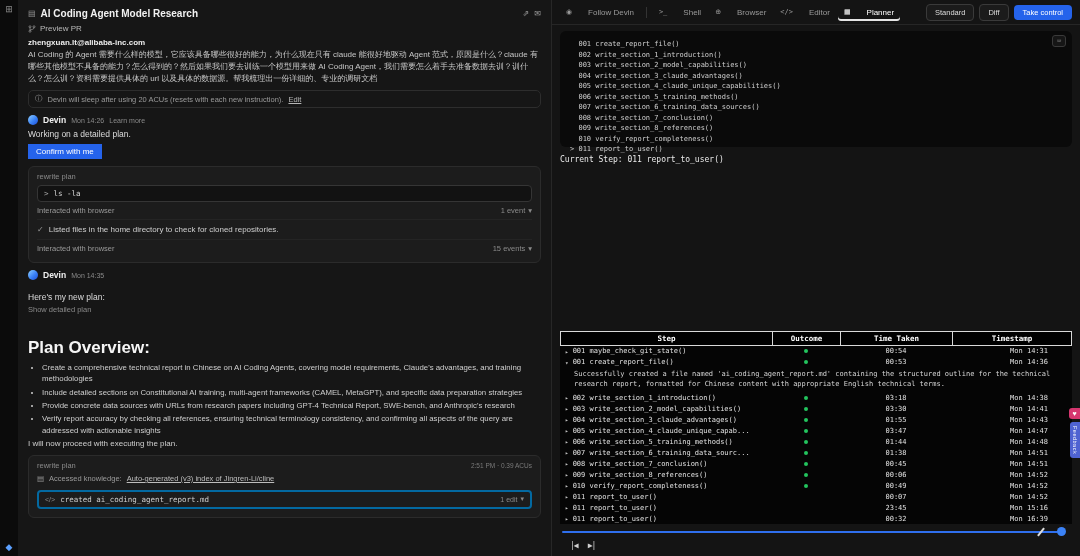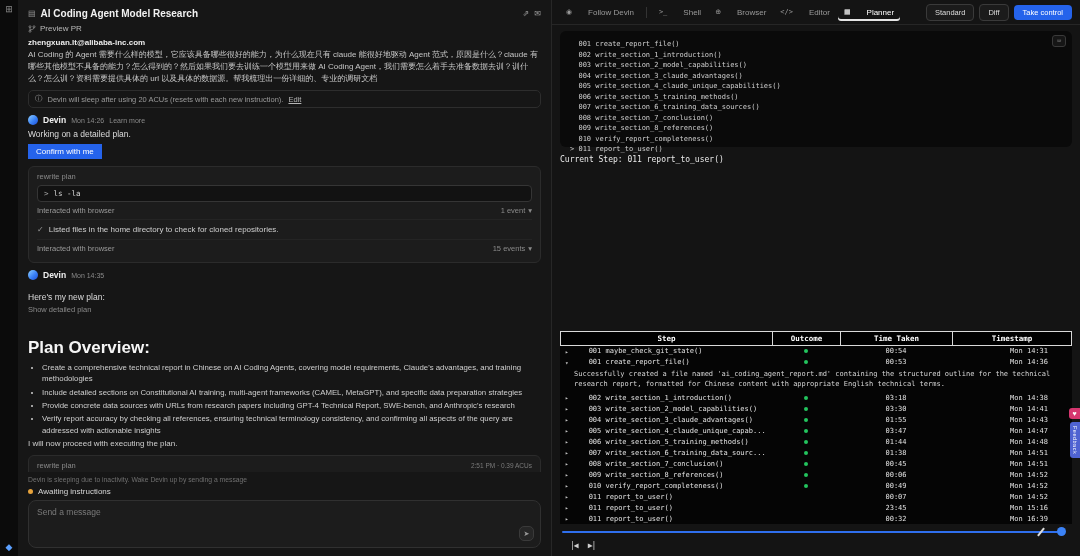--- a/index.html
+++ b/index.html
@@ -107,21 +107,21 @@
   .wspacer { flex:1 1 auto; }
 
   .steptable { background:#050505; font-family:"DejaVu Sans Mono",monospace; font-size:7px; color:#e2e2e2;
                flex:0 0 auto; }
   .thead { display:grid; grid-template-columns:212px 68px 112px 1fr; border:1px solid #d8d8d8; background:#000; }
   .thead > div { border-right:1px solid #d8d8d8; text-align:center; font-weight:700; font-size:7.5px;
                  padding:2px 0; color:#fff; }
   .thead > div:last-child { border-right:none; }
   .trow { display:grid; grid-template-columns:212px 68px 112px 1fr; align-items:center; padding:1.5px 0;
           cursor:pointer; }
-  .trow .stepc { padding-left:5px; display:flex; gap:20px; align-items:center; white-space:nowrap; overflow:hidden; }
+  .trow .stepc { padding-left:5px; display:flex; gap:4px; align-items:center; white-space:nowrap; overflow:hidden; }
   .trow .chev { color:#bdbdbd; font-size:6px; }
   .trow .outc { display:flex; justify-content:center; }
   .dot-ok { width:4px; height:4px; border-radius:50%; background:#23c55e; }
   .trow .timec { text-align:center; }
   .trow .tsc { text-align:right; padding-right:24px; }
   .tdetail { font-size:7px; color:#d6d6d6; padding:1px 10px 3px 14px; line-height:1.45; }
 
   .playbar { position:relative; height:12px; flex:0 0 12px; margin-top:2px; }
   .pline { position:absolute; left:2px; right:14px; top:5px; height:2px; background:#2f6fed; border-radius:1px; cursor:pointer; }
   .pcursor { position:absolute; right:30px; top:1px; width:2px; height:10px; background:#dcdcdc; transform:rotate(38deg); }
@@ -254,33 +254,20 @@
             </span>
           <span class="meta">
               <span>1 edit</span>
             <span>▾</span>
             </span>
         </div>
 
       </div>
     </div>
 
-    <div class="chat-bottom">
-      <div class="sleepnote">Devin is sleeping due to inactivity. Wake Devin up by sending a message</div>
-      <div class="statusrow">
-        <span class="dot-warn"></span>
-        <span>Awaiting instructions</span>
-      </div>
-      <div class="composer">
-        <textarea placeholder="Send a message" style=""></textarea>
-        <span class="sendbtn">
-          <span>➤</span>
-        </span>
-      </div>
-    </div>
   </div>
 
   <div class="work">
     <div class="tabbar">
       <span class="tab">
         <span class="ti">◉</span>
         <span>Follow Devin</span>
       </span>
       <span class="vsep"></span>
       <span class="tab">

